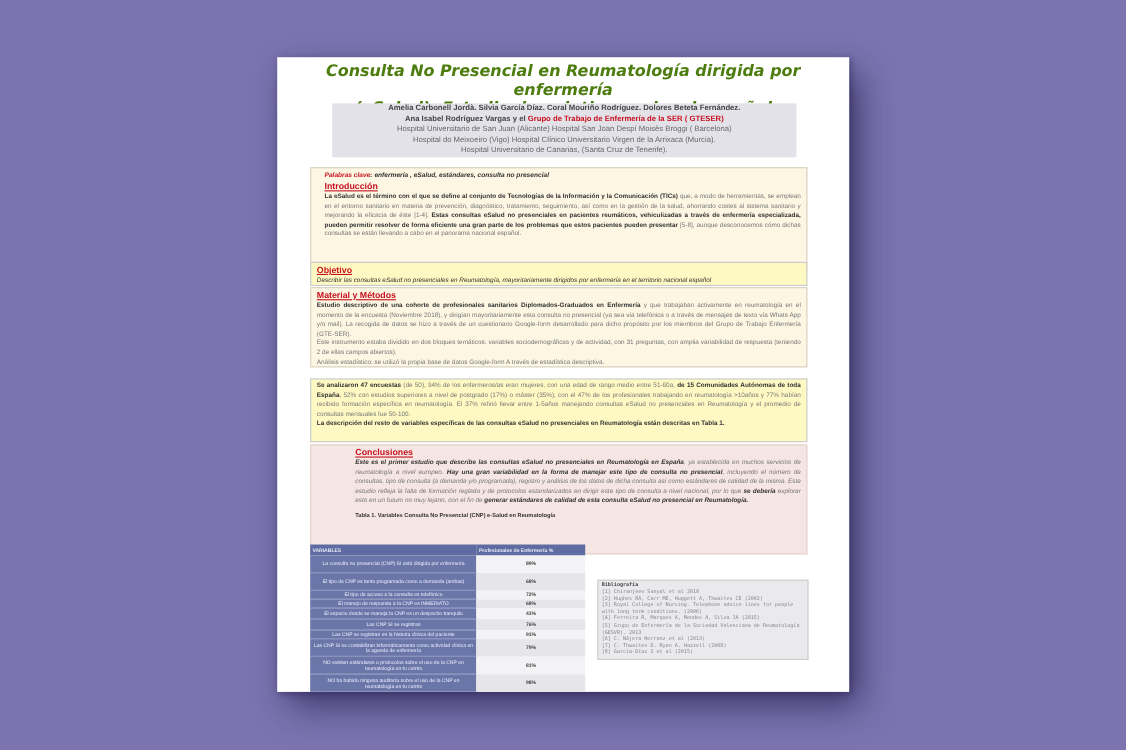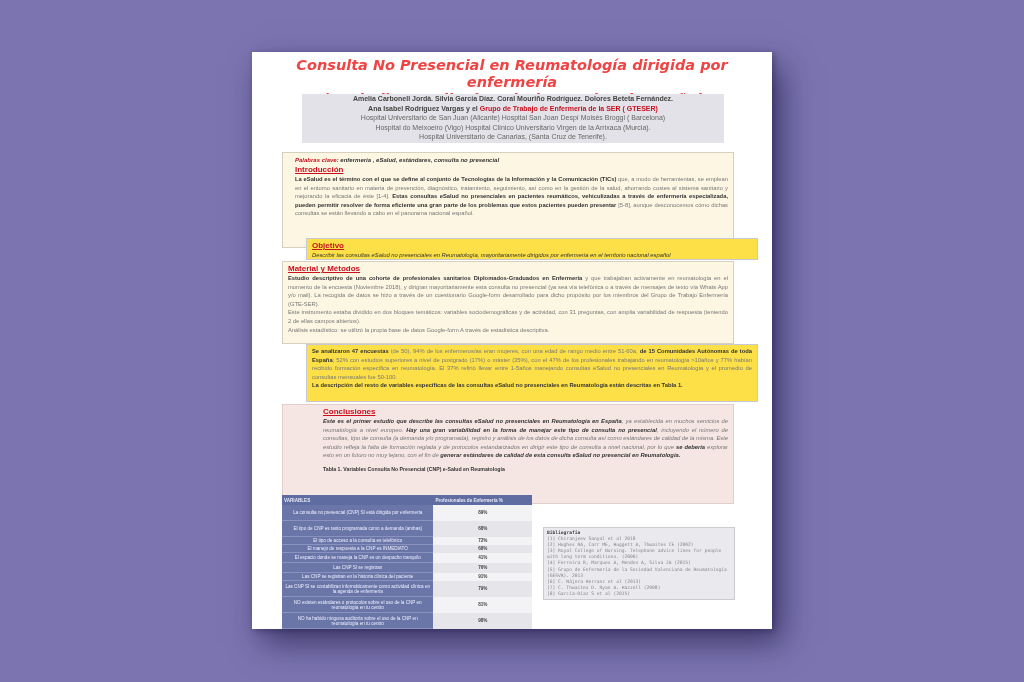--- a/index.html
+++ b/index.html
@@ -10,39 +10,39 @@
       font-family:"Liberation Sans", sans-serif;
     }
     .poster {
       position:absolute; left:252px; top:52px; width:520px; height:577px;
       background:#ffffff;
       box-shadow: 10px 14px 30px rgba(30,25,70,0.65), 2px 2px 6px rgba(30,25,70,0.4);
       overflow:hidden;
     }
     .title {
       position:absolute; left:0; top:5px; width:520px; text-align:center;
-      color:#ef4444; font-weight:bold; font-style:italic;
+      color:#4d7c0f; font-weight:bold; font-style:italic;
       font-size:14.5px; line-height:17px;
       font-family:"DejaVu Sans", sans-serif;
     }
     .authors {
       position:absolute; left:50px; top:42px; width:422px; height:49px;
       background:#e2e2e8; text-align:center;
       font-size:7px; line-height:9.6px; color:#666;
     }
     .authors .bold { font-weight:bold; color:#444; }
     .authors .red { color:#c8101e; font-weight:bold; }
     .box {
       position:absolute; left:30px; width:452px; box-sizing:border-box;
       border:1px solid #d6d0bf; padding:2px 5px;
       font-size:5.8px; line-height:8.6px; color:#777; text-align:justify;
     }
     .box b { color:#333; }
     .cream { background:#fdf6e3; }
-    .grey { background:#fde047; border-color:#c8c8d2;margin-left:24px; }
+    .grey { background:#fef9c3; border-color:#c8c8d2; }
     .pink { background:#f5e6e3; border-color:#e2cfcb;padding-left:40px; }
     .h {
       color:#c8101e; font-weight:bold; text-decoration:underline;
       font-size:8px; line-height:10px; display:block;
     }
     .kw { color:#333; font-style:italic; font-weight:bold; font-size:6px; line-height:10px; }
     .kw .lbl { color:#c8101e; }
     .it { font-style:italic; }
     .caption {
       font-size:5.2px; font-weight:bold; color:#333; margin-top:5px;
@@ -91,21 +91,21 @@
     <div class="kw"><span class="lbl">Palabras clave</span><span>: enfermería , eSalud, estándares, consulta no presencial</span></div>
     <span class="h">Introducción</span>
     <div><b>La eSalud es el término con el que se define al conjunto de Tecnologías de la Información y la Comunicación (TICs)</b><span> que, a modo de herramientas, se emplean en el entorno sanitario en materia de prevención, diagnóstico, tratamiento, seguimiento, así como en la gestión de la salud, ahorrando costes al sistema sanitario y mejorando la eficacia de éste [1-4]. </span><b>Estas consultas eSalud no presenciales en pacientes reumáticos, vehiculizadas a través de enfermería especializada, pueden permitir resolver de forma eficiente una gran parte de los problemas que estos pacientes pueden presentar</b><span> [5-8], aunque desconocemos cómo dichas consultas  se están llevando a cabo en el panorama nacional español.</span></div>
   </div>
 
   <div class="box grey" style="top:186px;height:22px;">
     <span class="h">Objetivo</span>
     <div class="it" style="color:#333;">Describir las consultas  eSalud no presenciales en Reumatología, mayoritariamente dirigidos por enfermería en el territorio nacional español</div>
   </div>
 
-  <div class="box cream" style="top:209px;height:83px;">
+  <div class="box cream" style="top:209px;height:73px;">
     <span class="h">Material y Métodos</span>
     <div><b>Estudio descriptivo de una cohorte de profesionales sanitarios Diplomados-Graduados en Enfermería</b><span> y que trabajaban activamente en reumatología en el momento de la encuesta (Noviembre 2018), y dirigían mayoritariamente esta consulta no presencial (ya sea vía telefónica o a través de mensajes de texto vía Whats App y/o mail). La recogida de datos se hizo a través de un cuestionario Google-form desarrollado para dicho propósito por los miembros del Grupo de  Trabajo Enfermería (GTE-SER).</span></div>
     <div>Este instrumento estaba dividido en dos bloques temáticos: variables sociodemográficas y de actividad, con  31 preguntas, con amplia variabilidad de respuesta (teniendo 2 de ellas  campos abiertos).</div>
     <div>Análisis estadístico: se utilizó la propia base de datos Google-form A través de estadística descriptiva.</div>
   </div>
 
   <div class="box grey" style="top:292px;height:58px;">
     <div><b>Se analizaron 47 encuestas</b><span> (de 50), 94% de los enfermeros/as eran  mujeres, con una edad de rango medio entre 51-60a, </span><b>de 15 Comunidades Autónomas de toda España</b><span>; 52% con estudios superiores a nivel de postgrado (17%) o máster (35%), con el 47% de los profesionales trabajando en reumatología &gt;10años y 77% habían recibido formación específica en reumatología. El 37% refirió llevar  entre 1-5años manejando consultas eSalud no presenciales en  Reumatología y el promedio de consultas mensuales fue 50-100.</span></div>
     <div><b>La descripción del resto de variables específicas de las consultas eSalud no presenciales en Reumatología están descritas en Tabla 1.</b></div>
   </div>

